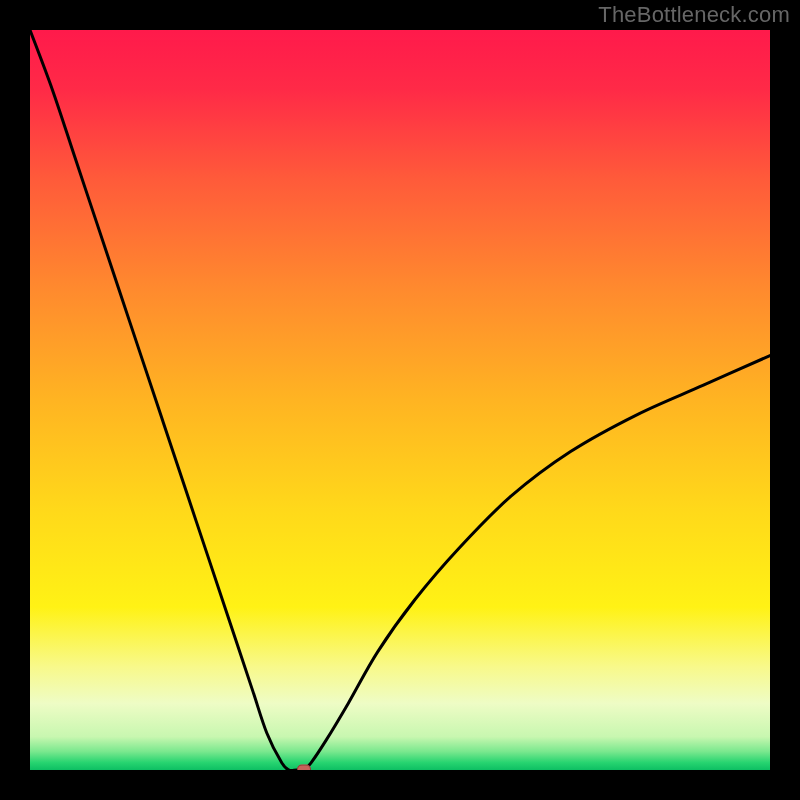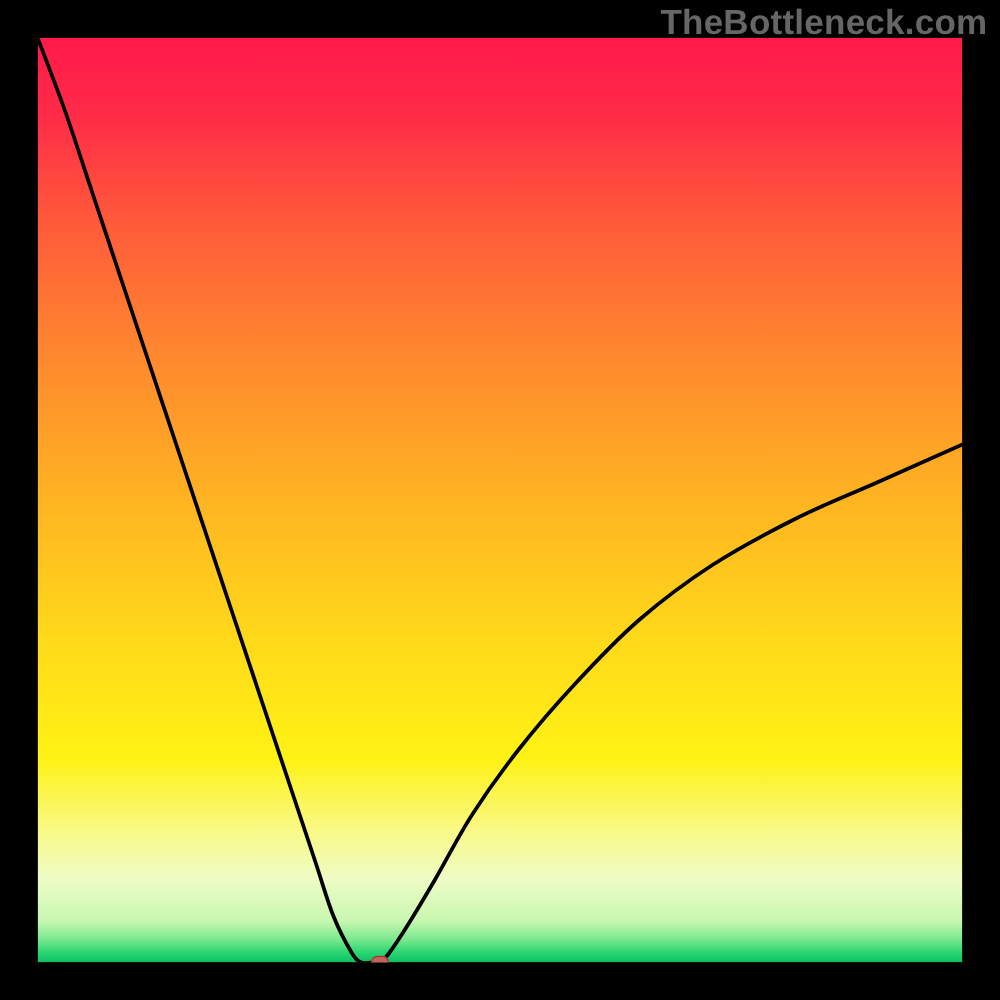--- a/index.html
+++ b/index.html
@@ -15,22 +15,22 @@
     position: relative;
     width: 800px;
     height: 800px;
     background: #000;
   }
   .watermark {
     position: absolute;
     top: 2px;
     right: 10px;
     color: #666;
-    font-size: 28px;
-    font-weight: 700;
+    font-size: 22px;
+    font-weight: 400;
     letter-spacing: 0.2px;
     z-index: 10;
   }
   .plot {
     position: absolute;
     left: 30px;
     top: 30px;
     width: 740px;
     height: 740px;
     overflow: hidden;

